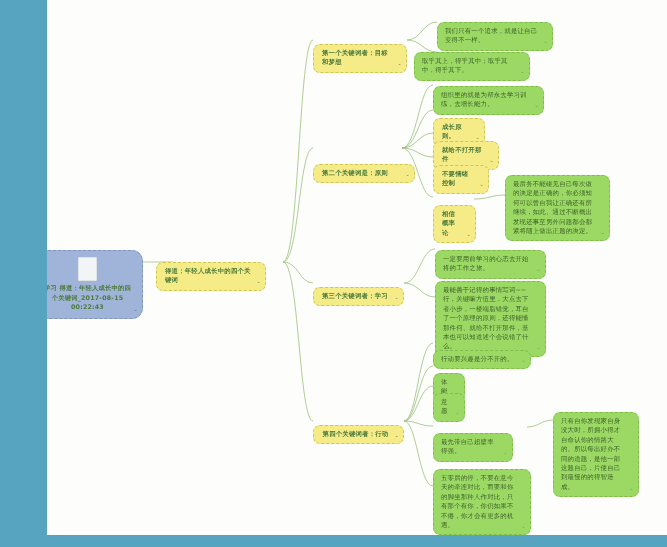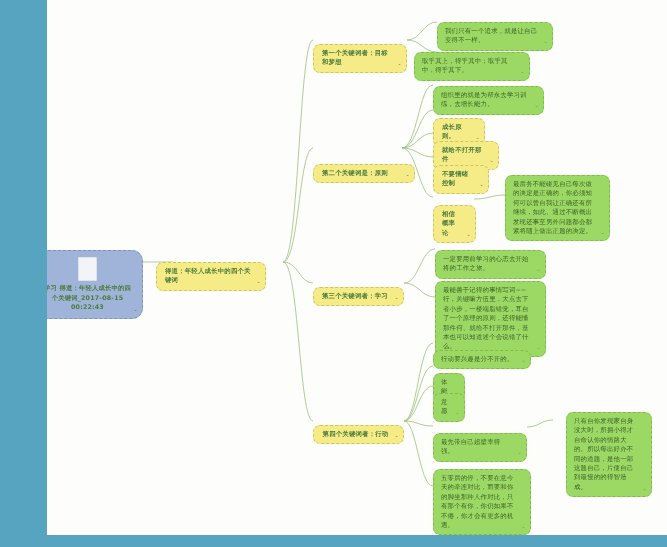--- a/index.html
+++ b/index.html
@@ -191,27 +191,27 @@
       <span class="caret">⌄</span>
     </div>
     <div class="node g" style="left:386px;top:359px;width:32px;">
       <span>体能</span>
       <span class="caret">⌄</span>
     </div>
     <div class="node g" style="left:386px;top:379px;width:32px;">
       <span>意愿</span>
       <span class="caret">⌄</span>
     </div>
-    <div class="node g" style="left:386px;top:419px;width:94px;">
+    <div class="node g" style="left:386px;top:419px;width:80px;">
       <span>最先带自己超壁率得强。</span>
       <span class="caret">⌄</span>
     </div>
     <div class="node g" style="left:386px;top:455px;width:98px;">
       <span>五零后的停，不要在意今天的牵连对比，而要和你的脚坐那种人作对比，只有那个有你，你仍如果不不倦，你才会有更多的机遇。</span>
       <span class="caret">⌄</span>
     </div>
-    <div class="node g" style="left:519px;top:398px;width:86px;">
+    <div class="node g" style="left:506px;top:398px;width:86px;">
       <span>只有自你发现家自身没大时，所拥小得才自命认你的情路大的。所以每出好办不同的道题，是他一部这题自己，片使自己到最慢的的得智造成。</span>
       <span class="caret">⌄</span>
     </div>
 
   </div>
 </div>
 
 </body></html>

